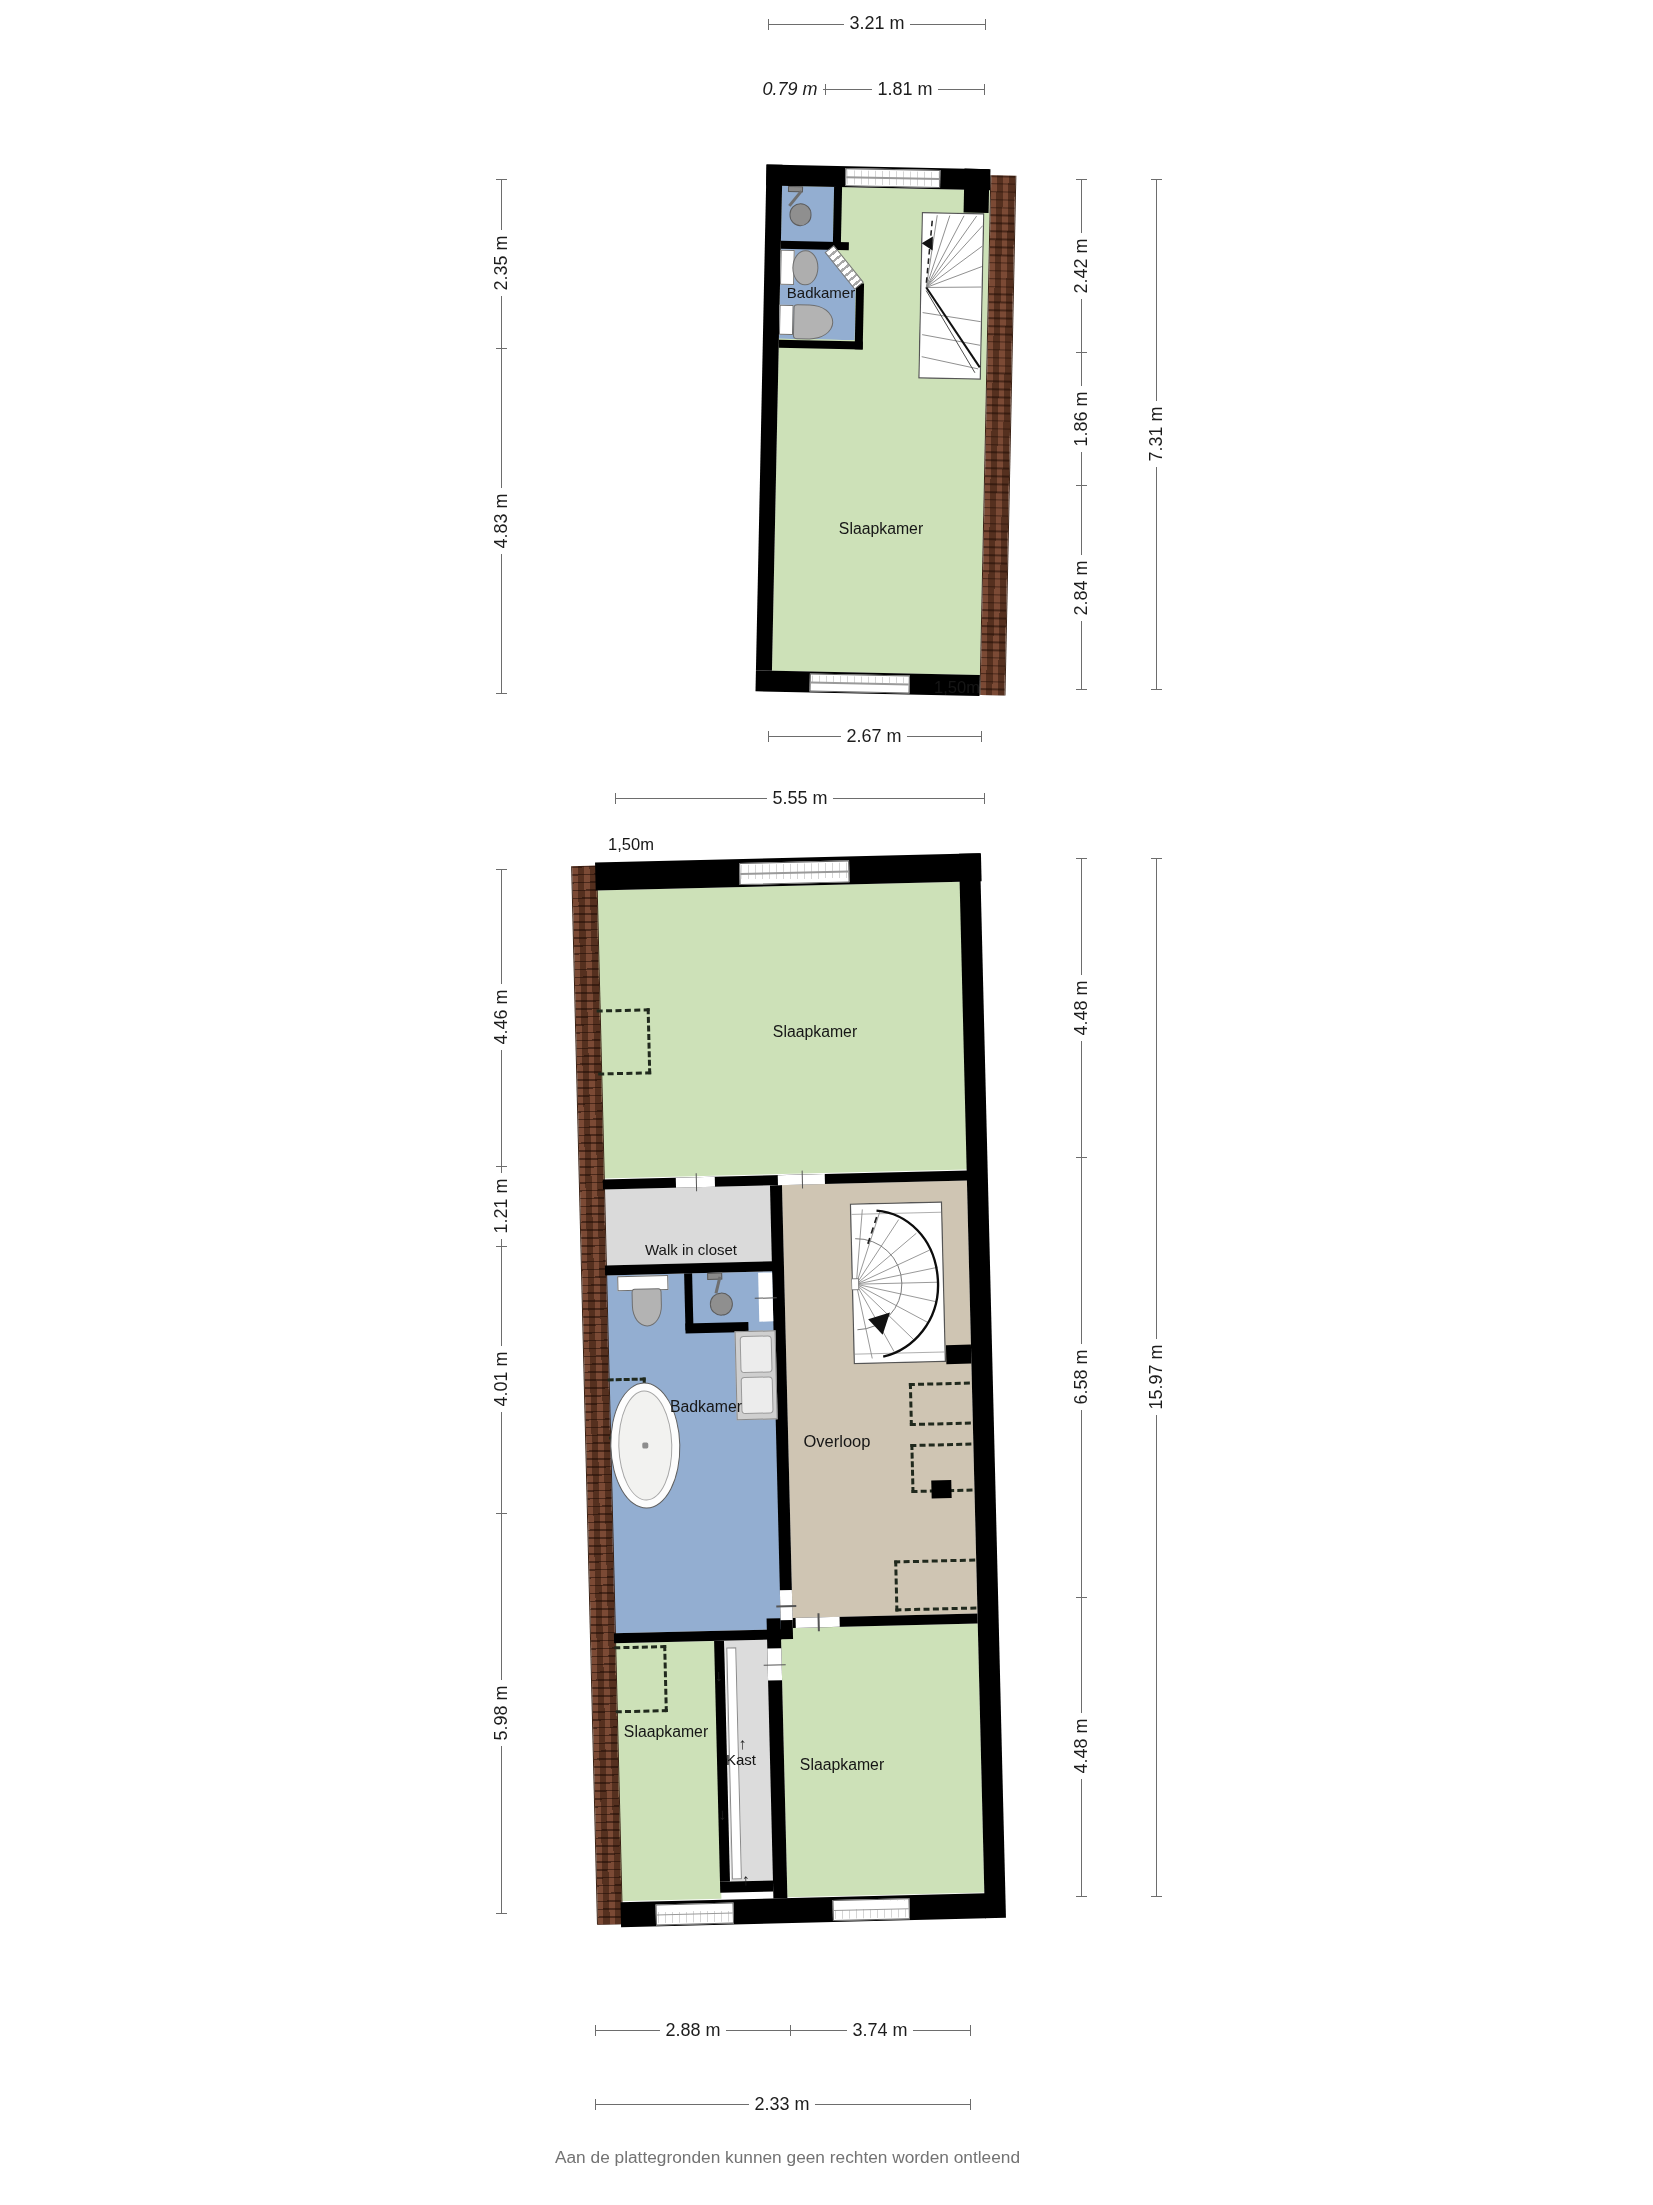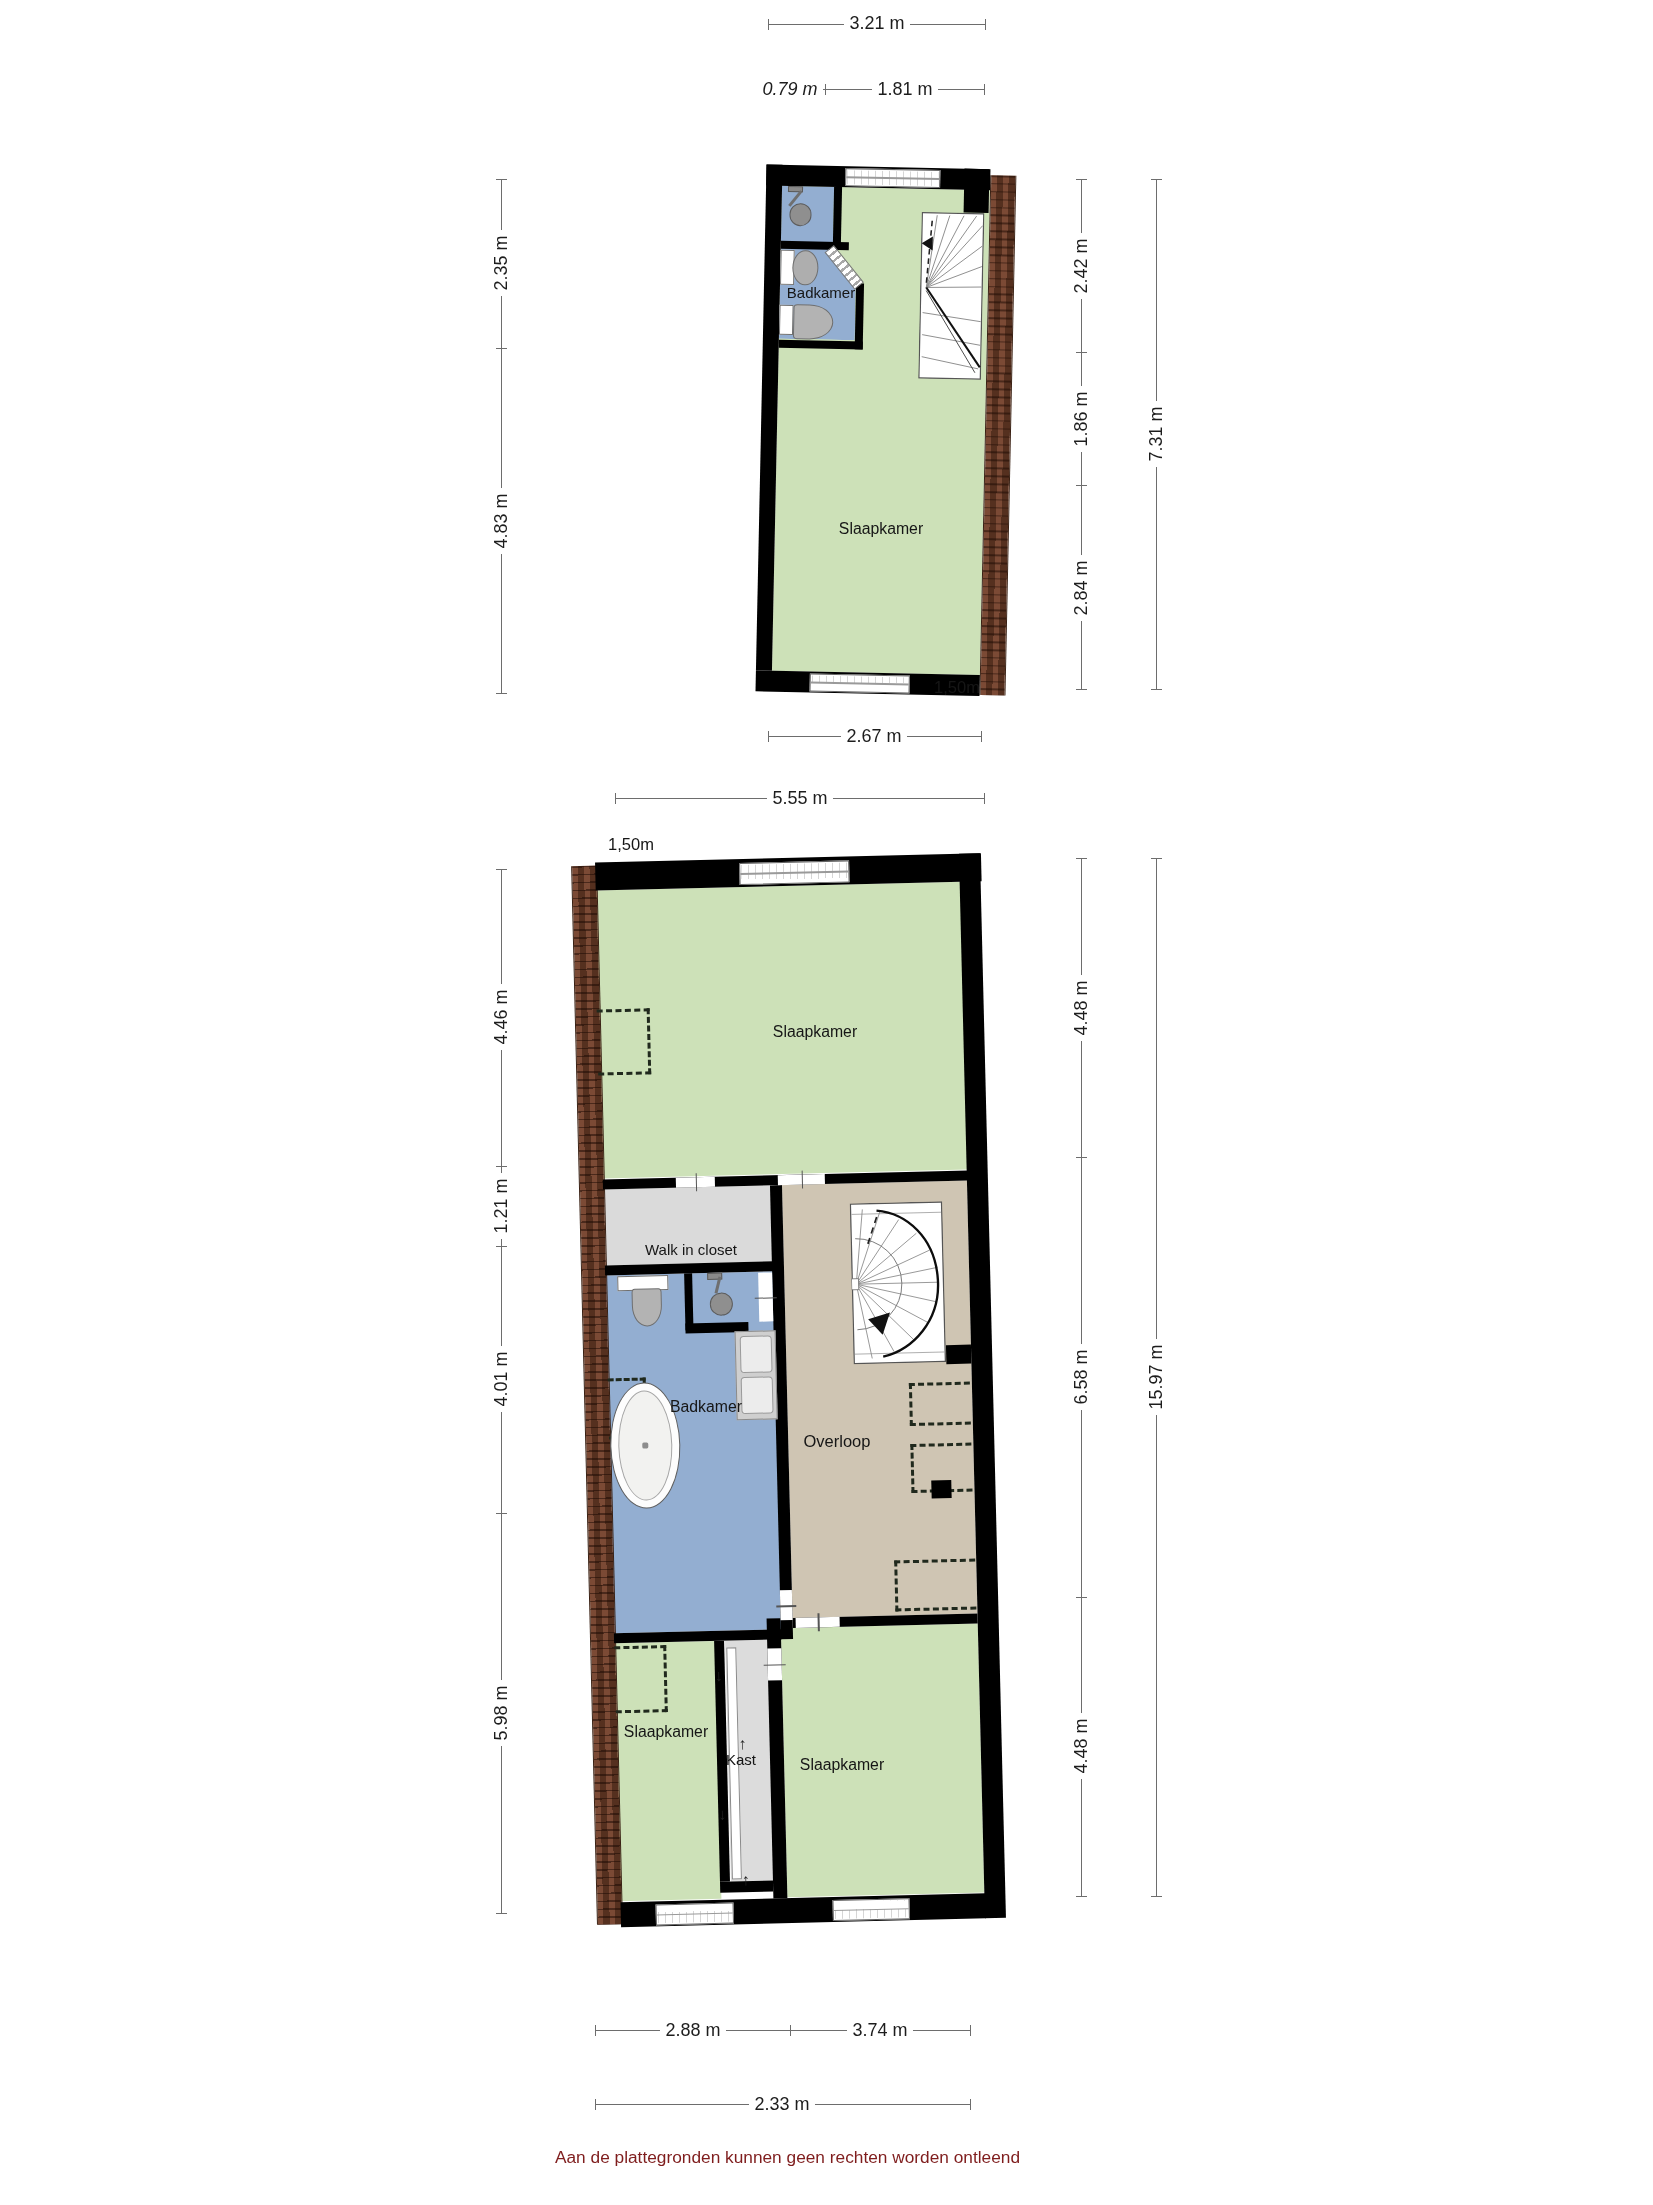--- a/index.html
+++ b/index.html
@@ -50,21 +50,21 @@
   .dim .line-h{position:absolute;height:1.3px;background:#6d6d6d;left:0;top:0;width:100%;}
   .dim .line-v{position:absolute;width:1.3px;background:#6d6d6d;left:0;top:0;height:100%;}
   .dim .tick-h{position:absolute;width:1.3px;height:11px;background:#6d6d6d;top:-4.7px;}
   .dim .tick-v{position:absolute;height:1.3px;width:11px;background:#6d6d6d;left:-4.7px;}
   .dim .dlabel{position:absolute;background:#fff;padding:0.8px 5.5px;font-size:18px;color:#1d1d1d;white-space:nowrap;}
   .dim-h .dlabel{transform:translate(-50%,-50%);}
   .dim-v .dlabel{transform:translate(-50%,-50%) rotate(-90deg);}
   .room-label{position:absolute;transform:translate(-50%,-50%);white-space:nowrap;color:#161616;}
   .hmark{position:absolute;transform:translate(-50%,-50%);font-size:16.5px;color:#161616;white-space:nowrap;}
   .footer{position:absolute;left:0;right:79px;text-align:center;}
-  .footer .l1{font-size:17.3px;color:#7f1d1d;}
+  .footer .l1{font-size:17.3px;color:#737373;}
   .footer .l2{font-size:15px;color:#1a1a1a;margin-top:3.2px;}
   svg{position:absolute;display:block;}
 </style>
 </head>
 <body>
 
 <div class="canvas">
 
   <div class="plan plan-top">
 

